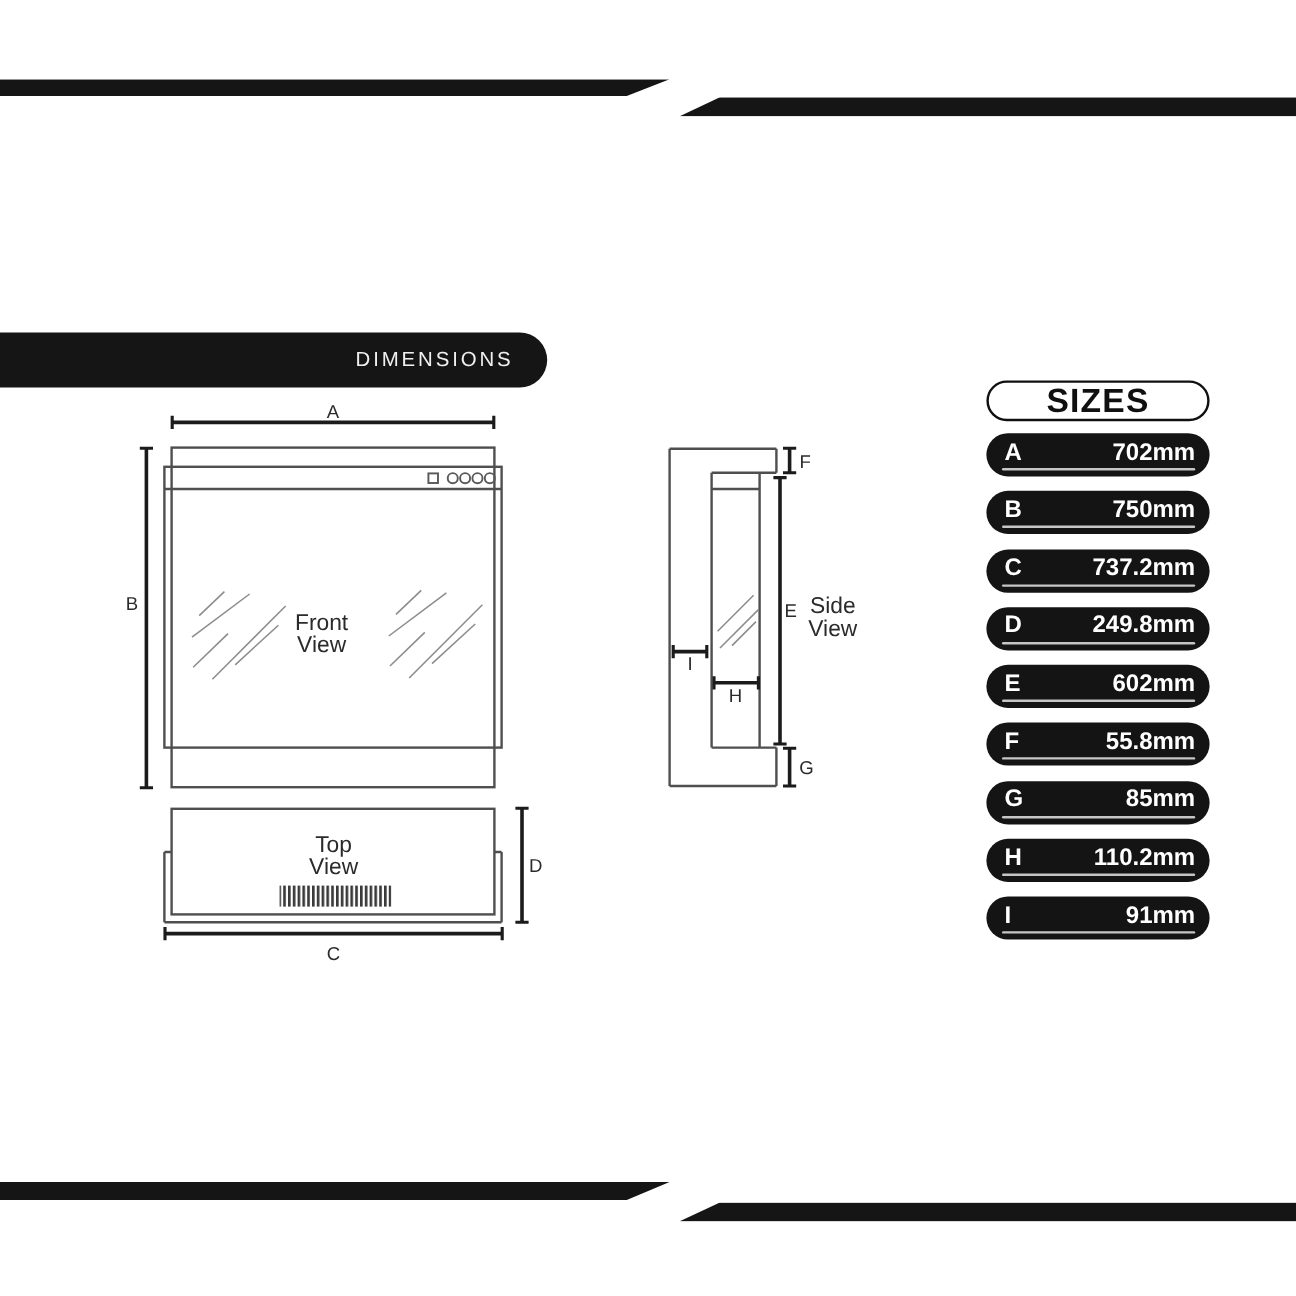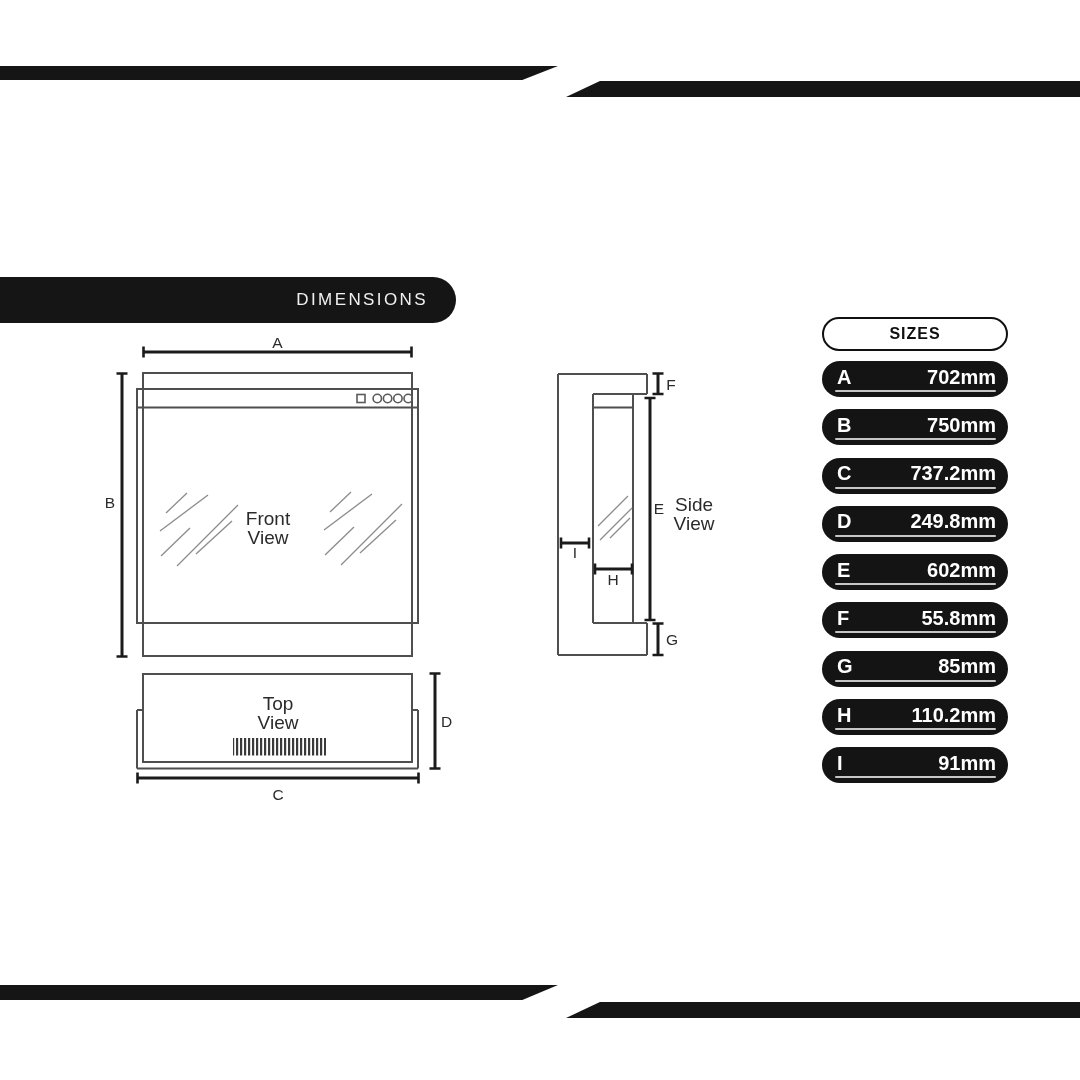--- a/index.html
+++ b/index.html
@@ -20,21 +20,21 @@
     padding-right:28px; box-sizing:border-box;
   }
   .banner span {
     color:#f0f0f0; font-size:17px; letter-spacing:2.4px; font-weight:500;
   }
 
   .sizes-panel { position:absolute; left:822px; top:317px; width:186px; }
   .sizes-header {
     height:34px; background:#ffffff; border:2.5px solid #101010; border-radius:17px;
     display:flex; align-items:center; justify-content:center; box-sizing:border-box;
-    font-weight:bold; font-size:16px; letter-spacing:1px; color:#101010;
+    font-weight:bold; font-size:28px; letter-spacing:1px; color:#101010;
   }
   .sizes-rows { margin-top:10px; display:flex; flex-direction:column; gap:12.3px; }
   .size-row {
     position:relative; height:36px; background:#141414; border-radius:18px;
     display:flex; align-items:center; justify-content:space-between;
     padding:0 12px 4px 15px; box-sizing:border-box;
     color:#ffffff; font-weight:bold; font-size:20px;
   }
   .size-row .underline {
     position:absolute; left:13px; right:12px; bottom:5px; height:2px;

